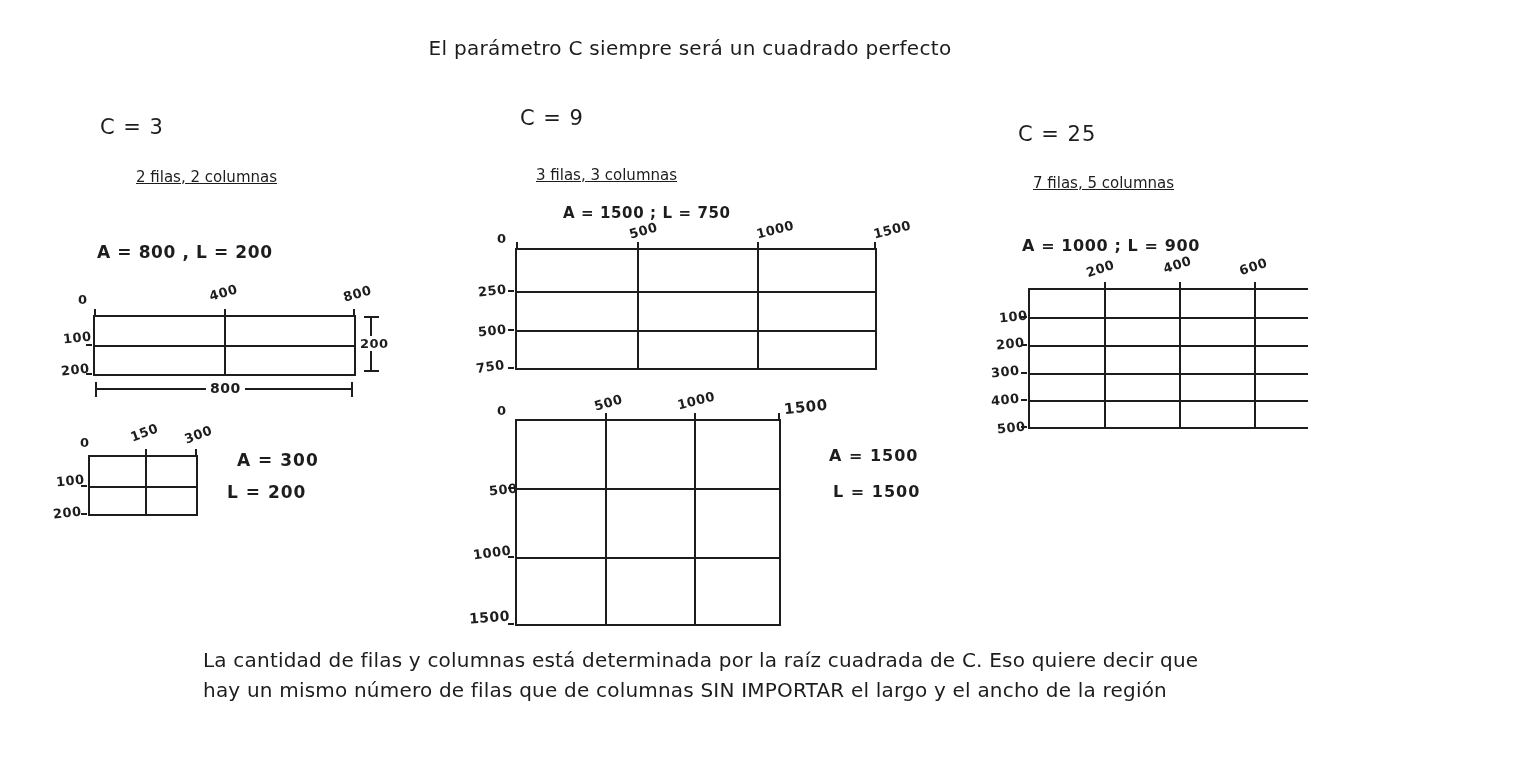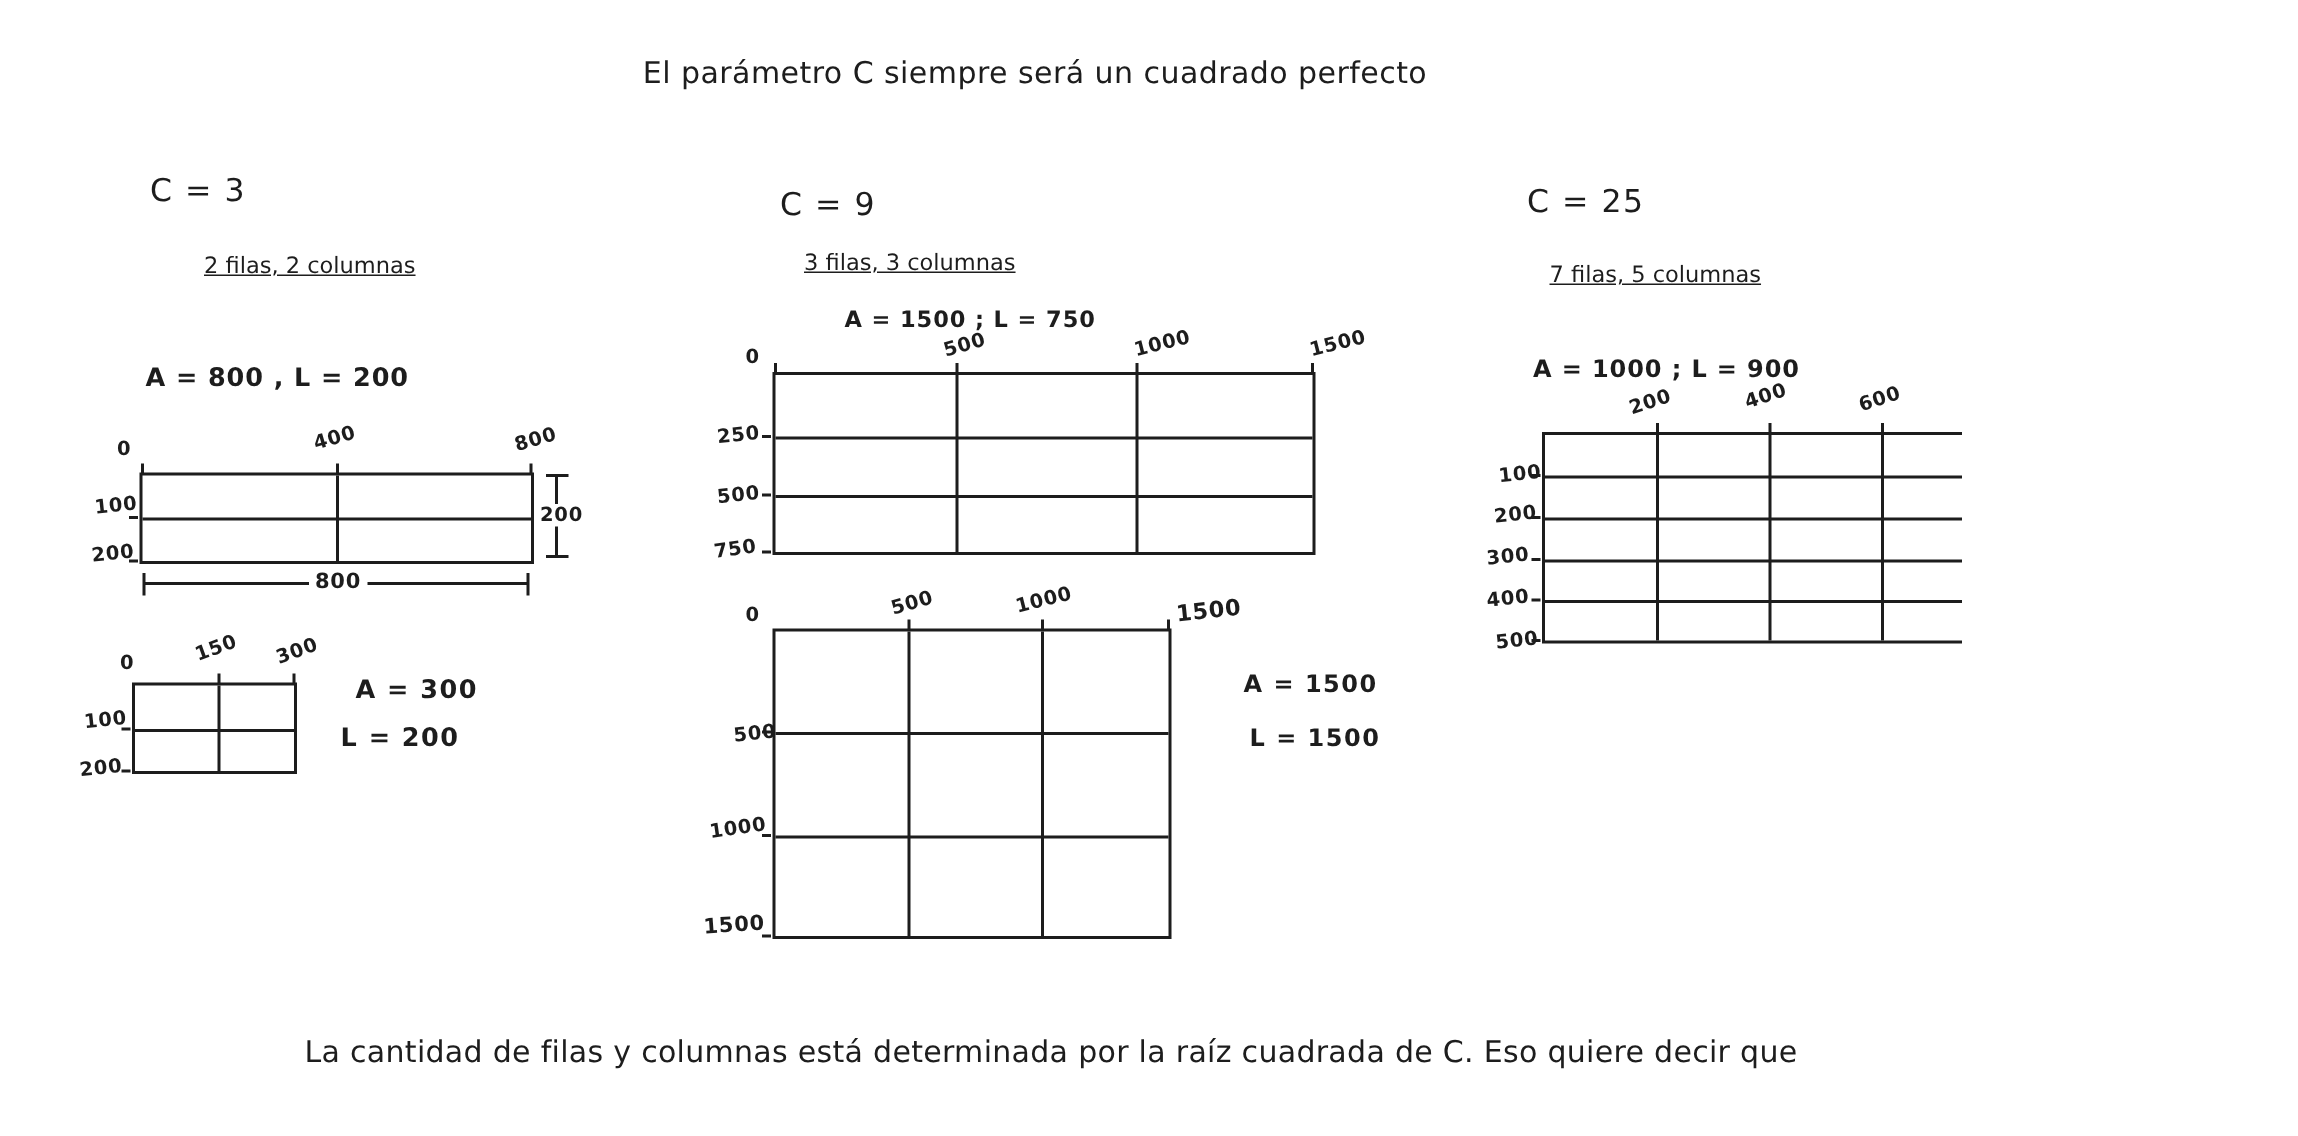--- a/index.html
+++ b/index.html
@@ -28,21 +28,21 @@
   .tick { position:absolute; background:#1d1d1d; }
   .tv { width:2px; height:7px; top:-8px; }
   .th { width:6px; height:2px; left:-9px; }
   .num {
     position:absolute; font-size:13px; font-weight:700;
     letter-spacing:0.5px; white-space:nowrap; line-height:1;
   }
   .dline { position:absolute; background:#1d1d1d; }
   .dimlab { background:#ffffff; padding:1px 4px; z-index:2; }
   .side-val { position:absolute; font-size:17px; font-weight:700; letter-spacing:1px; white-space:nowrap; }
-  .note-line { position:absolute; font-size:20px; letter-spacing:0.2px; white-space:nowrap;margin-top:41px; }
+  .note-line { position:absolute; font-size:20px; letter-spacing:0.2px; white-space:nowrap; }
 </style>
 </head>
 <body>
 
 <div id="canvas">
 
   <div class="title">El parámetro C siempre será un cuadrado perfecto</div>
 
   <div class="c-label" style="left:100px; top:115px;">C = 3</div>
   <div class="sub-label" style="left:136px; top:168px;">2 filas, 2 columnas</div>
@@ -82,21 +82,21 @@
     <div class="tick th" style="bottom:-1px;"></div>
   </div>
   <span class="num" style="left:80px; top:436px;">0</span>
   <span class="num" style="left:130px; top:426px; transform:rotate(-20deg);">150</span>
   <span class="num" style="left:184px; top:428px; transform:rotate(-20deg);">300</span>
   <span class="num" style="left:56px; top:474px; transform:rotate(-6deg);">100</span>
   <span class="num" style="left:53px; top:506px; transform:rotate(-6deg);">200</span>
   <span class="side-val" style="left:237px; top:450px;">A = 300</span>
   <span class="side-val" style="left:227px; top:482px;">L = 200</span>
 
-  <div class="c-label" style="left:520px; top:124px;">C = 9</div>
+  <div class="c-label" style="left:520px; top:106px;">C = 9</div>
   <div class="sub-label" style="left:536px; top:166px;">3 filas, 3 columnas</div>
   <div class="formula" style="left:563px; top:204px; font-size:15px;">A = 1500 ;  L = 750</div>
 
   <div class="grid" style="left:515px; top:248px; width:362px; height:122px;">
     <div class="vl" style="left:120px;"></div>
     <div class="vl" style="left:240px;"></div>
     <div class="hl" style="top:41px;"></div>
     <div class="hl" style="top:80px;"></div>
     <div class="tick tv" style="left:-1px;"></div>
     <div class="tick tv" style="left:120px;"></div>
@@ -165,14 +165,15 @@
   <span class="num" style="left:1239px; top:260px; transform:rotate(-18deg);">600</span>
   <span class="num" style="left:1314px; top:258px; transform:rotate(-18deg);">800</span>
   <span class="num" style="left:1398px; top:267px; transform:rotate(-10deg);">1000</span>
   <span class="num" style="left:999px; top:310px; transform:rotate(-6deg);">100</span>
   <span class="num" style="left:996px; top:337px; transform:rotate(-6deg);">200</span>
   <span class="num" style="left:991px; top:365px; transform:rotate(-6deg);">300</span>
   <span class="num" style="left:991px; top:393px; transform:rotate(-6deg);">400</span>
   <span class="num" style="left:997px; top:421px; transform:rotate(-6deg);">500</span>
 
   <div class="note-line" style="left:203px; top:648px;">La cantidad de filas y columnas está determinada por la raíz cuadrada de C. Eso quiere decir que</div>
+  <div class="note-line" style="left:203px; top:678px;">hay un mismo número de filas que de columnas SIN IMPORTAR el largo y el ancho de la región</div>
 
 </div>
 
 </body></html>

